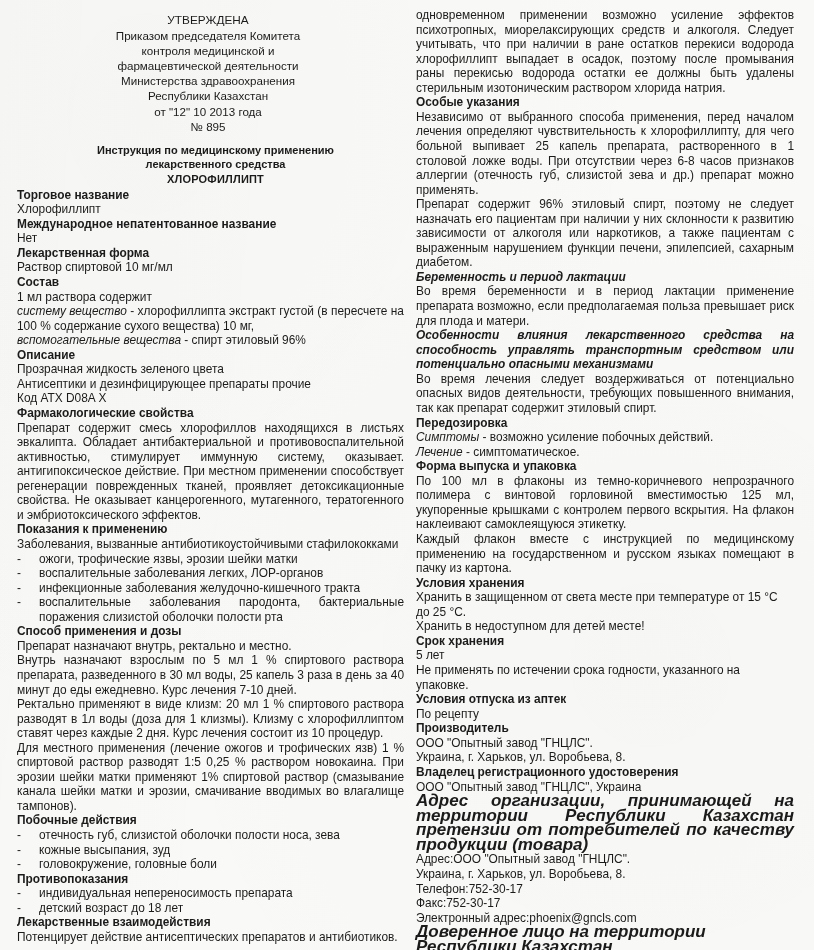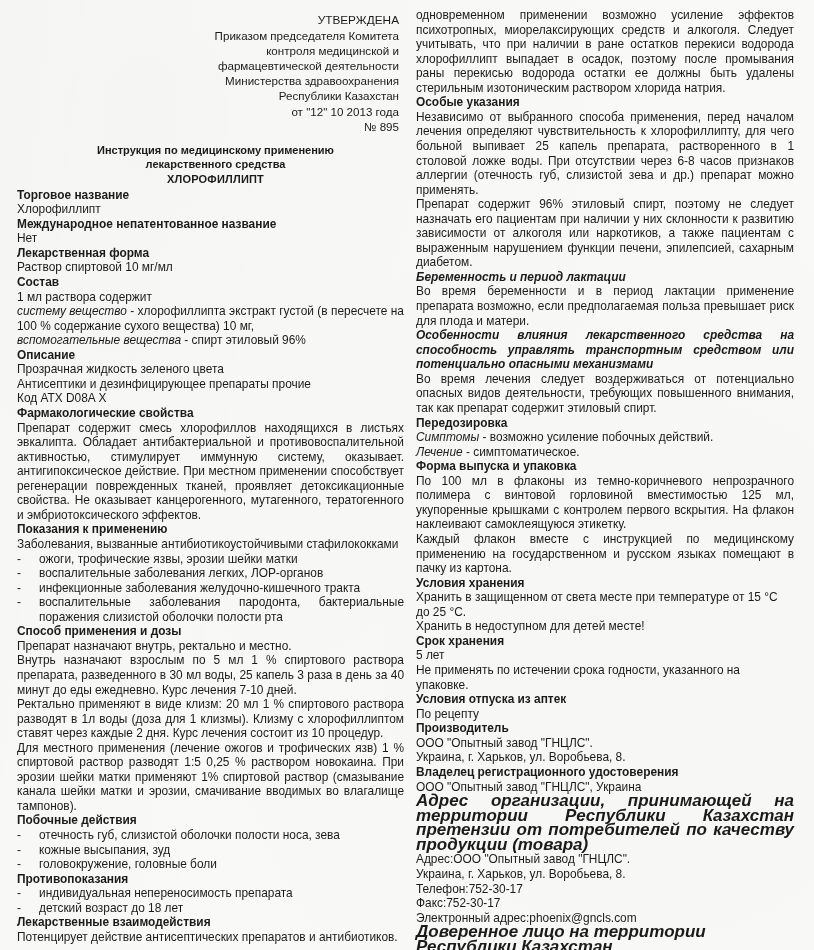--- a/index.html
+++ b/index.html
@@ -40,21 +40,21 @@
   }
   .col-left {
     width: 410px;
     padding: 8px 6px 0 17px;
   }
   .col-right {
     width: 404px;
     padding: 8px 20px 0 6px;
   }
   .hdr-block {
-    text-align: right;
+    text-align: center;
     font-size: 11.6px;
     line-height: 15.1px;
     padding-right: 5px;
     padding-top: 5px;
   }
   .hdr-block .l1 { font-size: 11.8px; }
   .title-block {
     text-align: center;
     font-weight: bold;
     font-size: 11px;

